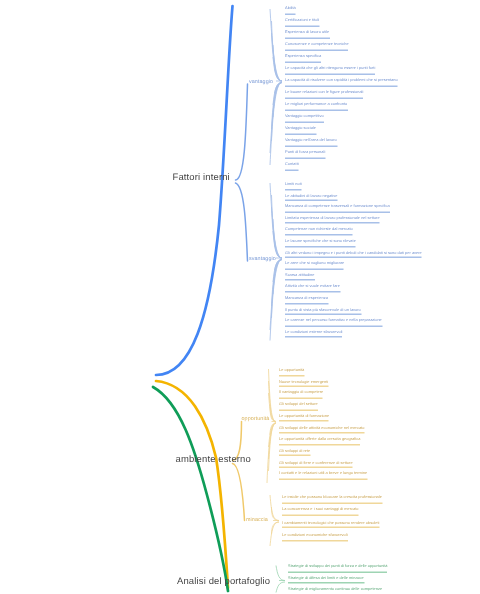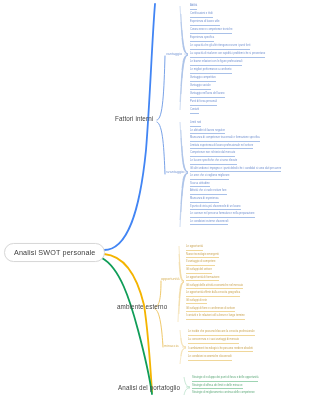--- a/index.html
+++ b/index.html
@@ -114,23 +114,20 @@
       <path d="M186,348 C182,348 181,354 180,364"></path>
     </g>
 
     <g fill="none" stroke="#9ed4b3" stroke-width=".55">
       <path d="M190,387 C186,387 185,383 184,377"></path>
       <path d="M190,387 L186,387"></path>
       <path d="M190,388 C186,388 185,391 184,395"></path>
     </g>
   </svg>
 
-  <div class="node root">
-    <span>Analisi SWOT personale</span>
-  </div>
 
   <div class="node l1 l1-internal">Fattori interni</div>
   <div class="node l1 l1-external">ambiente esterno</div>
   <div class="node l1 l1-portfolio">Analisi del portafoglio</div>
 
   <div class="node l2 l2-blue l2-vantaggio">vantaggio</div>
   <div class="node l2 l2-blue l2-svantaggio">svantaggio</div>
   <div class="node l2 l2-yellow l2-opportunita">opportunità</div>
   <div class="node l2 l2-yellow l2-minaccia">minaccia</div>
 

